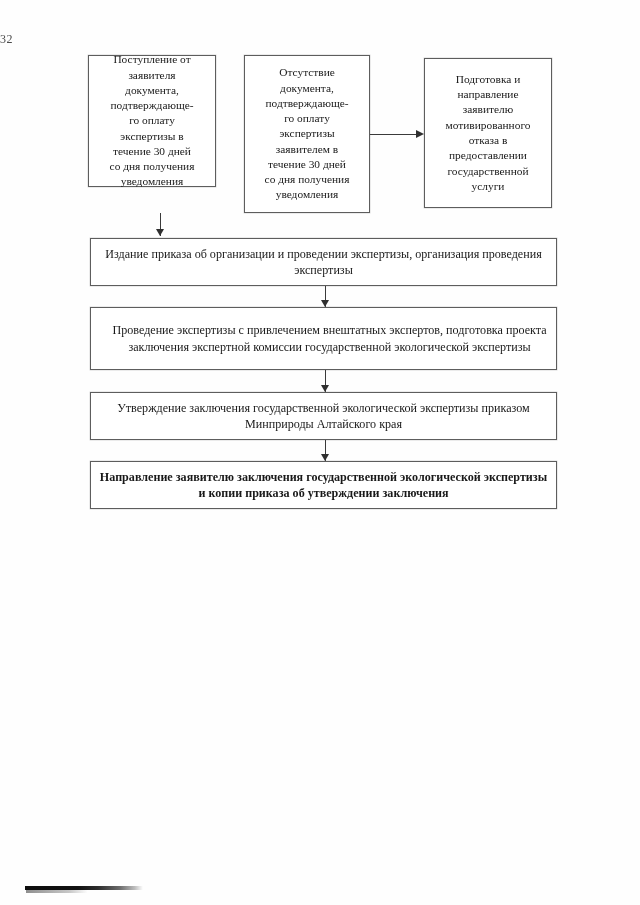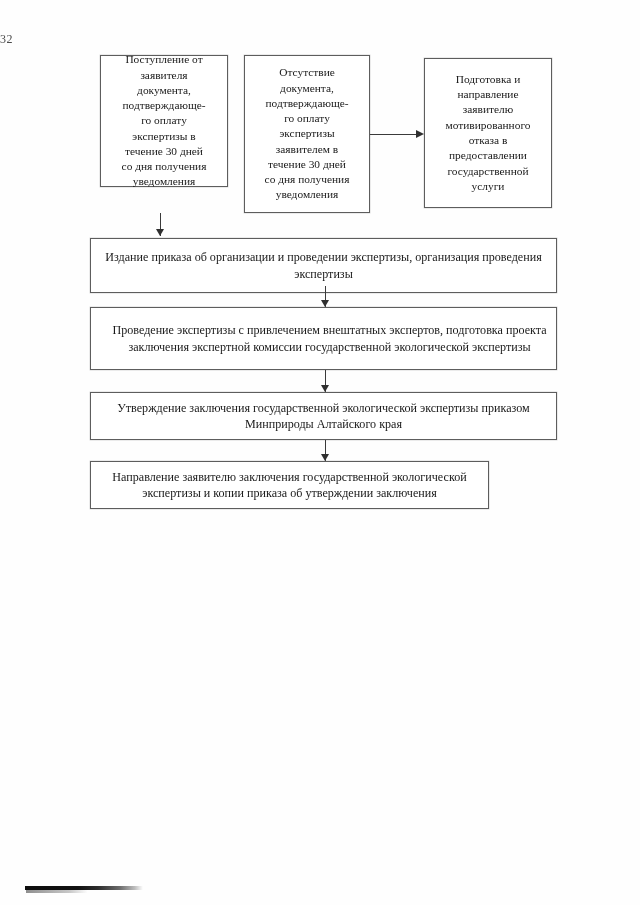--- a/index.html
+++ b/index.html
@@ -107,21 +107,21 @@
     background: linear-gradient(to right, #8f8f8f 0%, #c8c8c8 70%, #ffffff 100%);
   }
 </style>
 </head>
 <body>
 
 <div class="page">
 
   <div class="page-number">32</div>
 
-  <div class="node tall" style="left:100px; top:55px; width:128px; height:132px;">
+  <div class="node tall" style="left:88px; top:55px; width:128px; height:132px;">
     <span class="txt">Поступление от
 заявителя
 документа,
 подтверждающе-
 го оплату
 экспертизы в
 течение 30 дней
 со дня получения
 уведомления</span>
   </div>
@@ -148,41 +148,41 @@
 государственной
 услуги</span>
   </div>
 
   <div class="hline" style="left:370px; top:134px; width:46px;"></div>
   <div class="arrow-right" style="left:416px; top:130px;"></div>
 
   <div class="vline" style="left:160px; top:213px; width:1px; height:23px;"></div>
   <div class="arrow-down" style="left:156px; top:229px;"></div>
 
-  <div class="node wide" style="left:90px; top:238px; width:467px; height:55px;">
+  <div class="node wide" style="left:90px; top:238px; width:467px; height:48px;">
     <span class="txt" style="max-width:452px;">Издание приказа об организации и проведении экспертизы, организация проведения экспертизы</span>
   </div>
 
   <div class="vline" style="left:325px; top:286px; width:1px; height:21px;"></div>
   <div class="arrow-down" style="left:321px; top:300px;"></div>
 
   <div class="node wide" style="left:90px; top:307px; width:467px; height:63px;padding-left:18px;">
     <span class="txt" style="max-width:452px;">Проведение экспертизы с привлечением внештатных экспертов, подготовка проекта заключения экспертной комиссии государственной экологической экспертизы</span>
   </div>
 
   <div class="vline" style="left:325px; top:370px; width:1px; height:22px;"></div>
   <div class="arrow-down" style="left:321px; top:385px;"></div>
 
   <div class="node wide" style="left:90px; top:392px; width:467px; height:48px;">
     <span class="txt" style="max-width:452px;">Утверждение заключения государственной экологической экспертизы приказом Минприроды Алтайского края</span>
   </div>
 
   <div class="vline" style="left:325px; top:440px; width:1px; height:21px;"></div>
   <div class="arrow-down" style="left:321px; top:454px;"></div>
 
-  <div class="node wide" style="left:90px; top:461px; width:399px; height:48px;">
+  <div class="node wide" style="left:90px; top:461px; width:467px; height:48px;font-weight:bold;">
     <span class="txt" style="max-width:452px;">Направление заявителю заключения государственной экологической экспертизы и копии приказа об утверждении заключения</span>
   </div>
 
   <div class="scan-smudge"></div>
   <div class="scan-smudge2"></div>
 
 </div>
 
 </body></html>

